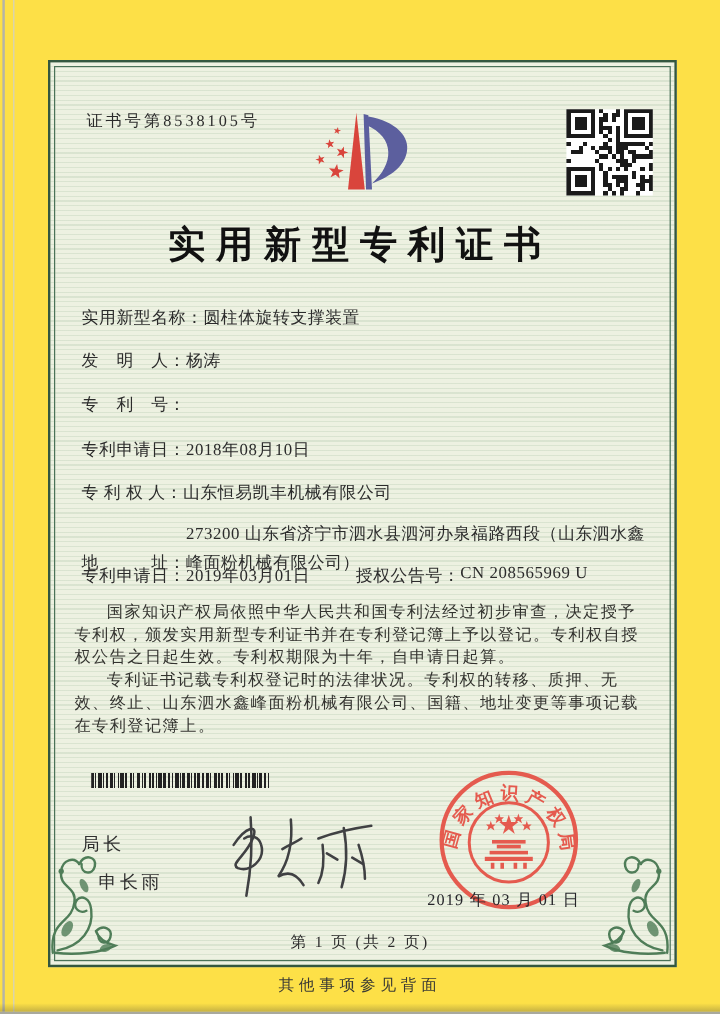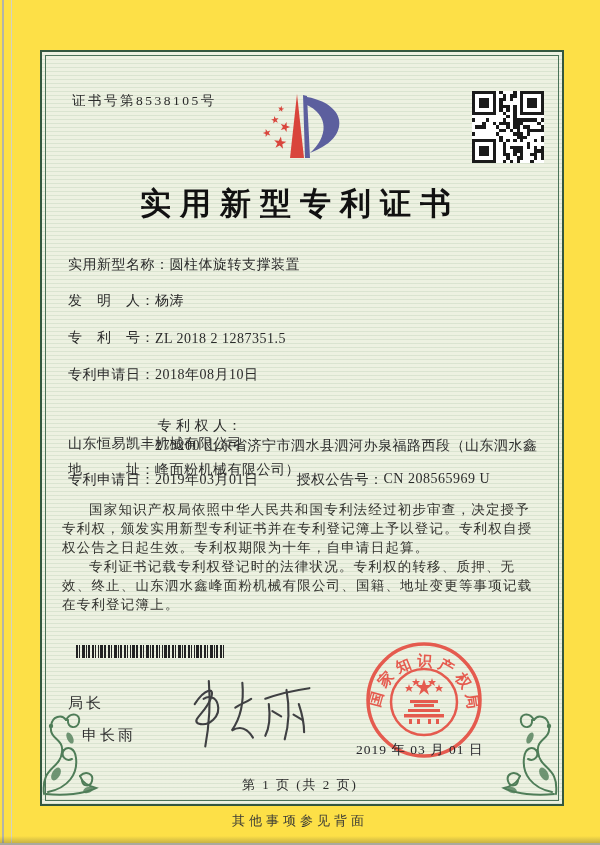--- a/index.html
+++ b/index.html
@@ -22,21 +22,21 @@
       rgba(255,255,255,0) 1px,rgba(255,255,255,0) 4px);
   }
   .abs{position:absolute;}
   .cert-no{left:72px;top:92px;font-size:13.5px;letter-spacing:2.5px;}
   .title{left:0;top:183px;width:100%;text-align:center;
     font-size:31px;font-weight:600;letter-spacing:9px;color:#111;}
   .row{left:68px;display:flex;align-items:flex-end;font-size:14px;letter-spacing:.5px;}
   .row .lbl{white-space:pre;flex:0 0 auto;}
   .row .val{white-space:pre-wrap;}
   .r-name{top:256px;} .r-inv{top:292px;} .r-pno{top:329px;}
-  .r-fil{top:366px;} .r-pat{top:417px;flex-direction:column;}
+  .r-fil{top:366px;} .r-pat{top:402px;}
   .r-addr{top:434px;width:470px;line-height:24px;}
   .r-grant{top:471px;gap:38px;}
   .pair{display:flex;}
   .body-text{left:62px;top:500px;width:480px;font-size:13.5px;
     line-height:19px;letter-spacing:1.2px;color:#33332f;}
   .body-text p{margin:0;text-indent:2em;}
   .barcode{left:76px;top:644px;}
   .commissioner{left:68px;font-size:15px;letter-spacing:3px;color:#2f2f2f;}
   .c1{top:694px;} .c2{top:726px;padding-left:14px;}
   .signature{left:170px;top:672px;}
@@ -211,21 +211,20 @@
   <div class="abs row r-name">
     <span class="lbl">实用新型名称：</span>
     <span class="val">圆柱体旋转支撑装置</span>
   </div>
   <div class="abs row r-inv">
     <span class="lbl">发　明　人：</span>
     <span class="val">杨涛</span>
   </div>
   <div class="abs row r-pno">
     <span class="lbl">专　利　号：</span>
-    <span class="val">ZL 2018 2 1287351.5</span>
   </div>
   <div class="abs row r-fil">
     <span class="lbl">专利申请日：</span>
     <span class="val">2018年08月10日</span>
   </div>
   <div class="abs row r-pat">
     <span class="lbl">专 利 权 人：</span>
     <span class="val">山东恒易凯丰机械有限公司</span>
   </div>
   <div class="abs row r-addr">

